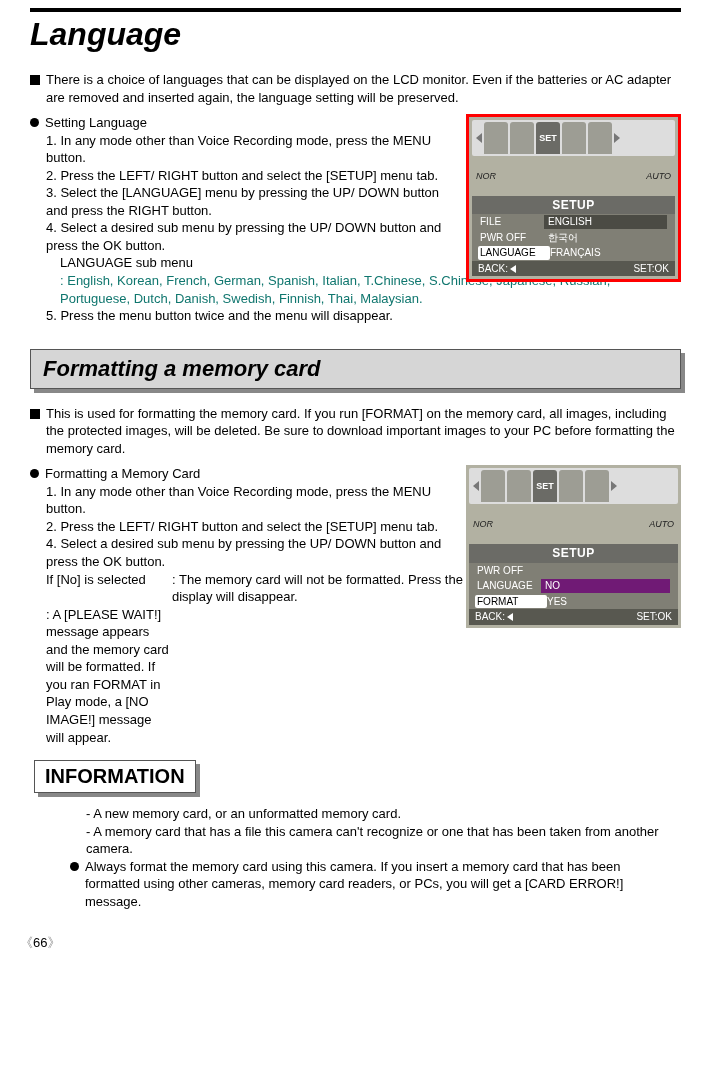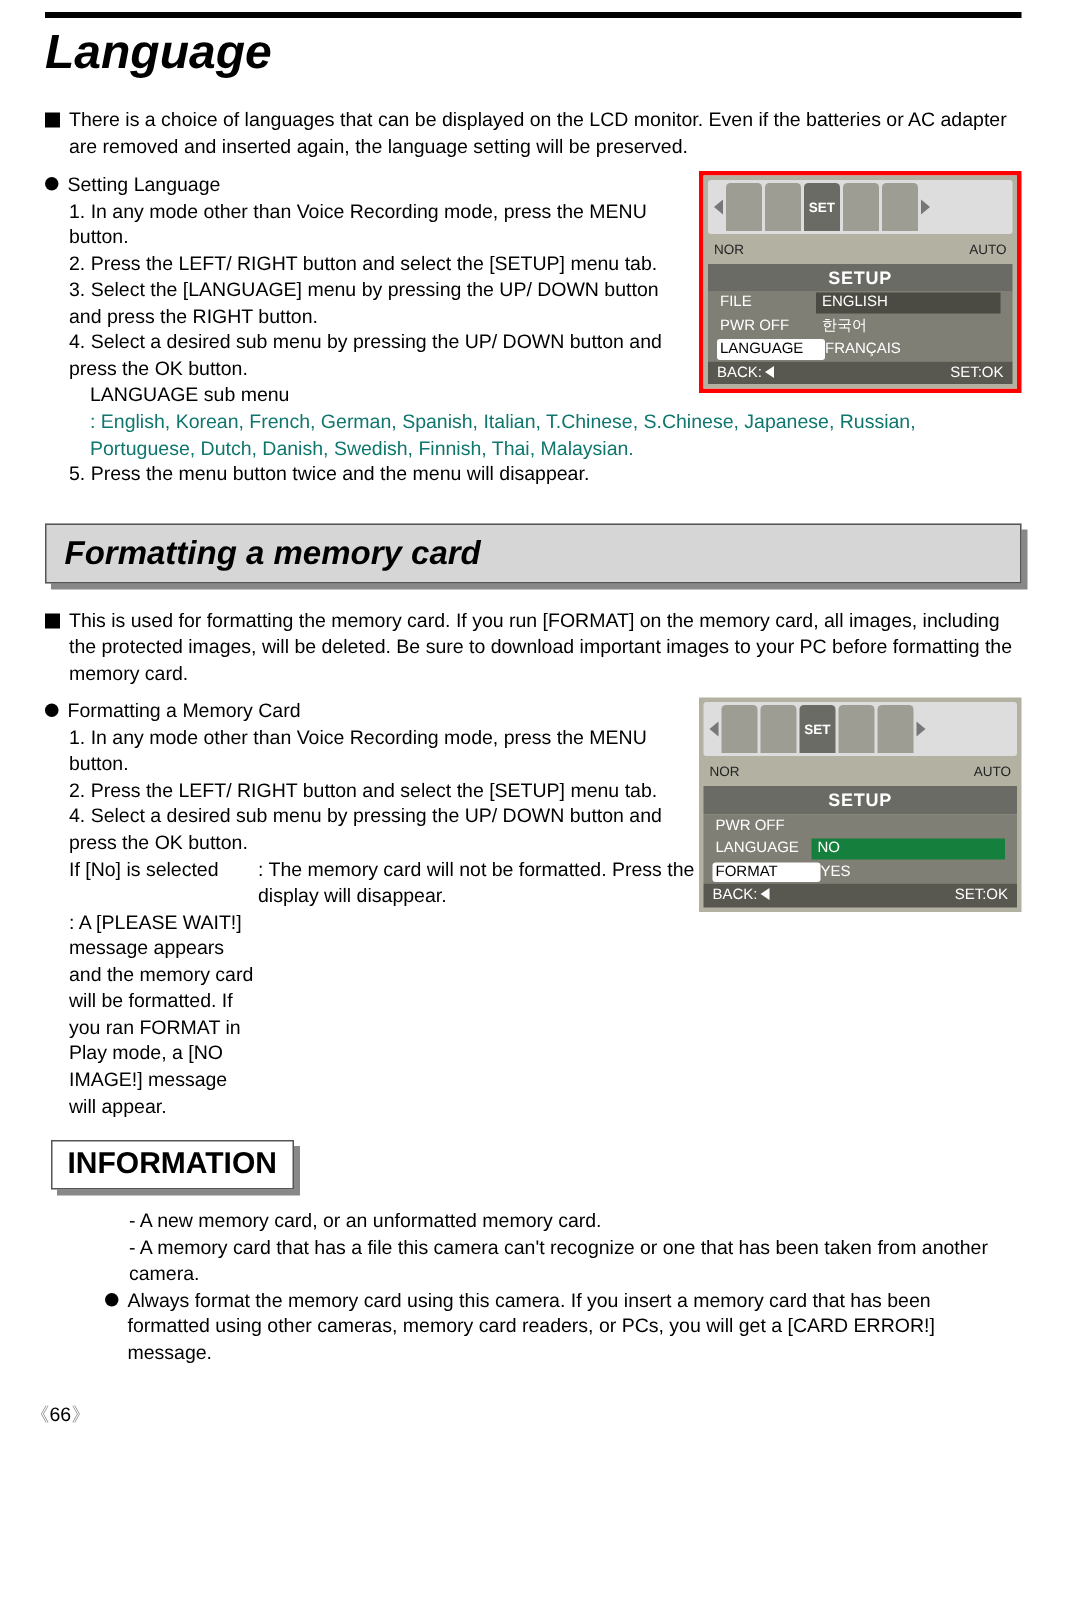--- a/index.html
+++ b/index.html
@@ -104,21 +104,21 @@
   }
   .lcd-tabs .arrow.left { border-right: 6px solid #777; }
   .lcd-tabs .arrow.right { border-left: 6px solid #777; }
   .lcd-tabs .tab {
     width: 24px; height: 32px; background: #9d9d94; border-radius: 3px 3px 0 0;
     display: flex; align-items: center; justify-content: center;
   }
   .lcd-tabs .tab.sel { background: #6b6b66; color:#fff; font-weight:bold; font-size:9px;}
   .lcd-row2 {
     display: flex; justify-content: space-between; font-size: 9px;
-    color: #222; padding: 4px 4px;
+    font-style: italic; color: #222; padding: 14px 4px;
   }
   .lcd-title {
     background: #6b6b66;
     color: #fff;
     text-align: center;
     font-weight: bold;
     font-size: 12px;
     padding: 1px 0;
     letter-spacing: 0.5px;
   }
@@ -307,21 +307,21 @@
             <span>AUTO</span>
           </div>
           <div class="lcd-title">SETUP</div>
           <div class="lcd-body">
             <div class="lcd-item">
               <div class="l">PWR OFF</div>
               <div class="r"></div>
             </div>
             <div class="lcd-item">
               <div class="l">LANGUAGE</div>
-              <div class="r" style="background:#15803d;padding-left:4px;margin-left:-4px;">NO</div>
+              <div class="r" style="background:#701a75;padding-left:4px;margin-left:-4px;">NO</div>
             </div>
             <div class="lcd-item sel">
               <div class="l">FORMAT</div>
               <div class="r">YES</div>
             </div>
           </div>
           <div class="lcd-footer">
             <span><span>BACK:</span><span class="tri-left"></span></span>
             <span>SET:OK</span>
           </div>

